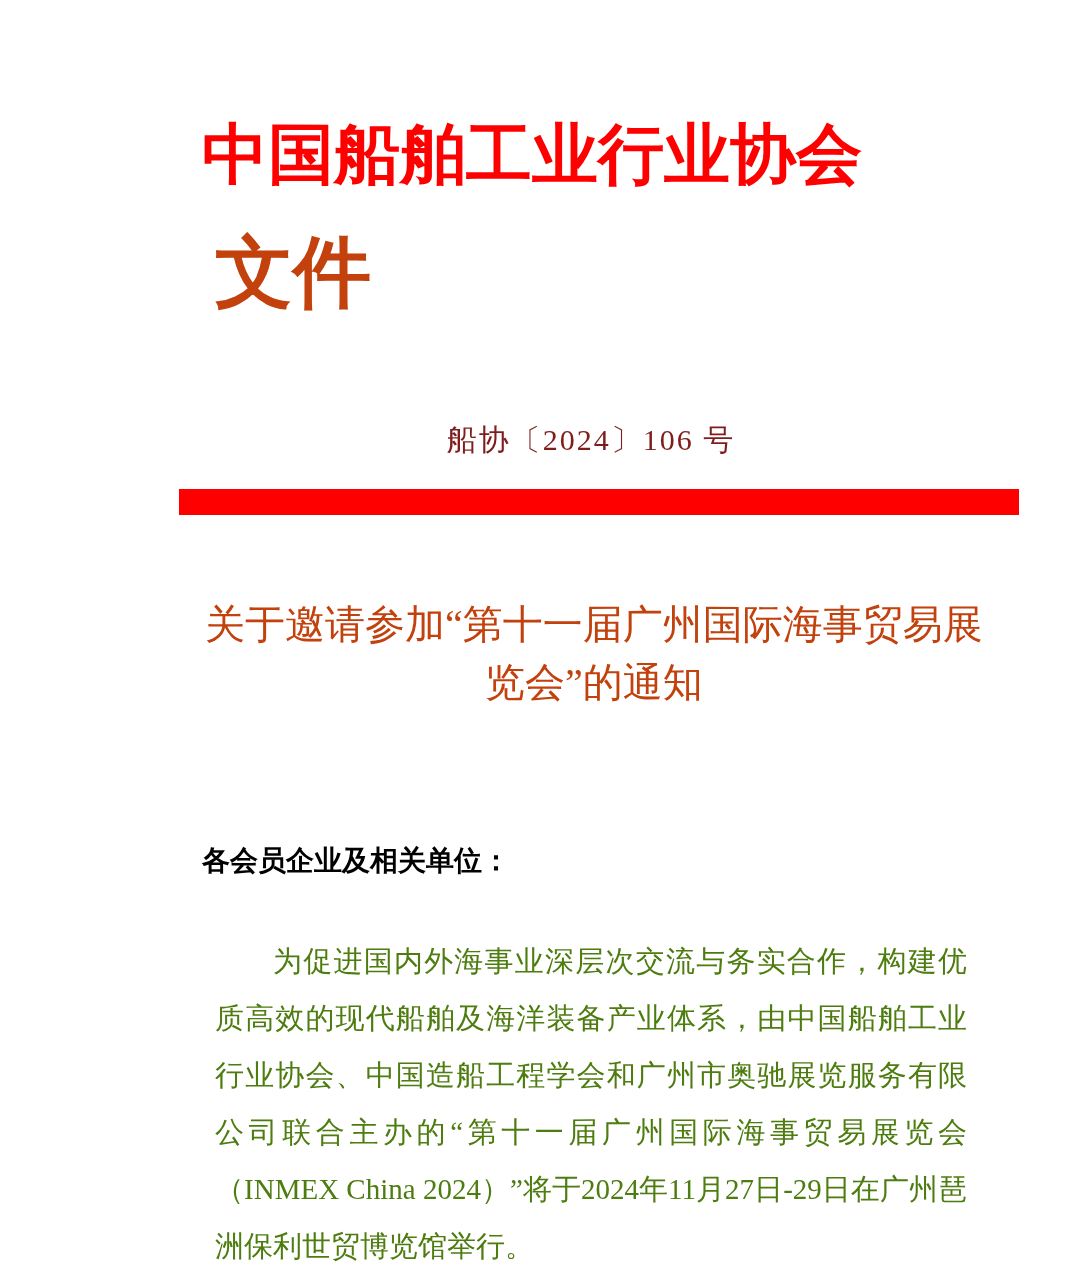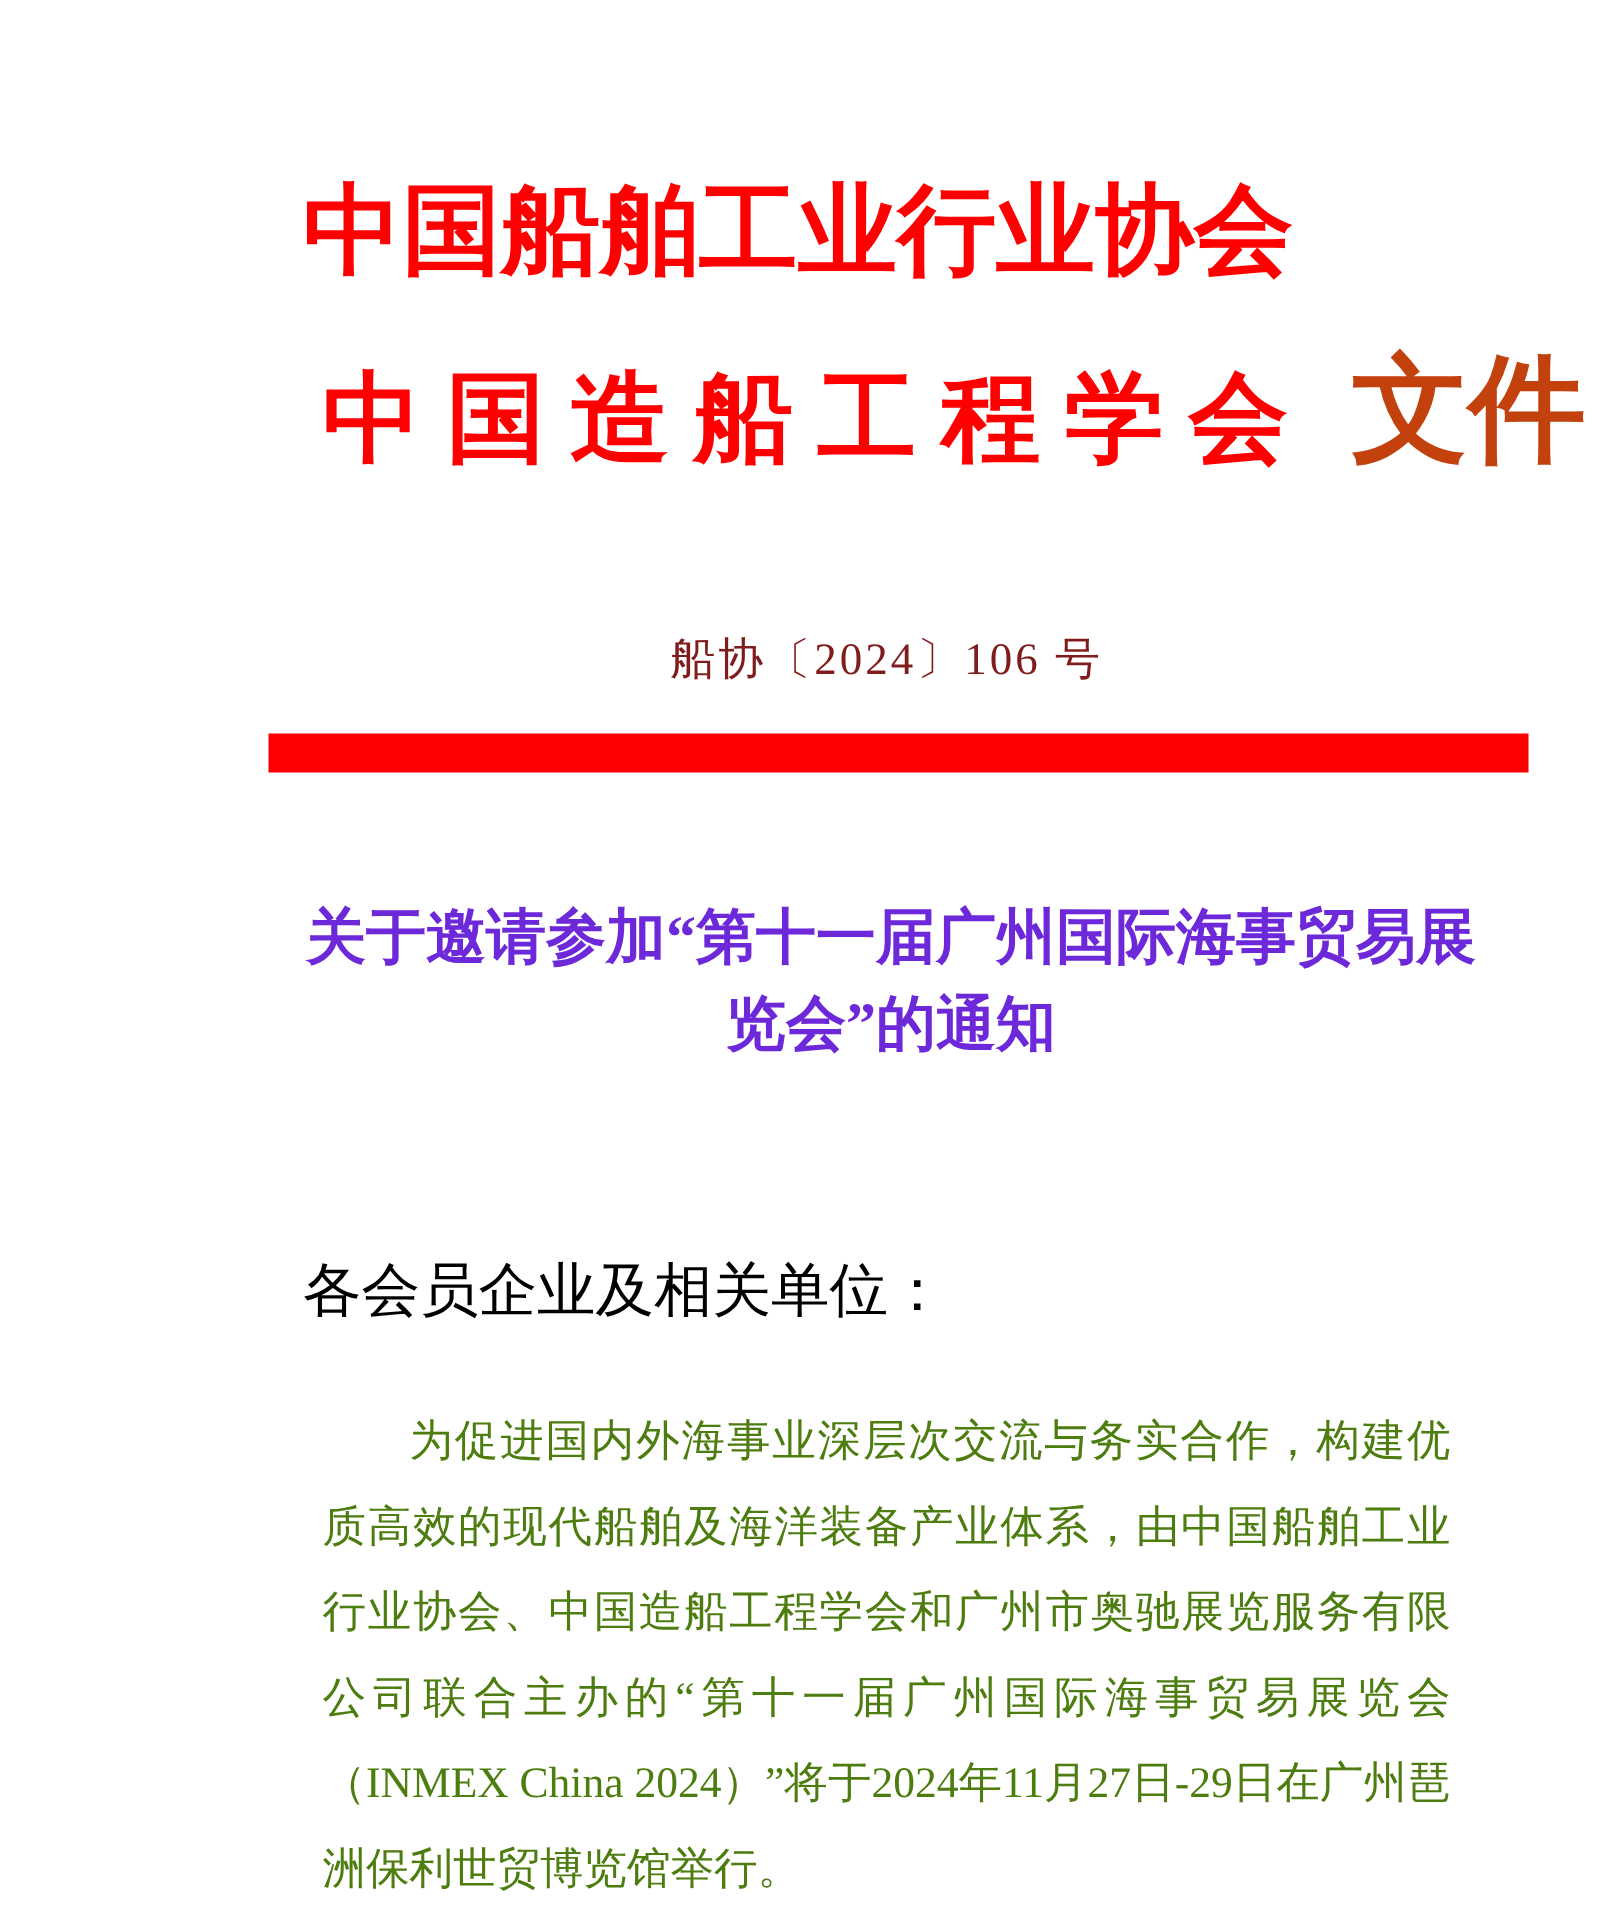--- a/index.html
+++ b/index.html
@@ -73,30 +73,30 @@
     height: 7px;
     background: #ff0000;
   }
   
   .doc-title {
     margin: 68px auto 0 auto;
     width: 810px;
     text-align: center;
     font-size: 40px;
     line-height: 58px;
-    font-weight: bold;
-    color: #6d28d9;
+    font-weight: normal;
+    color: #c2410c;
   }
   
   .salutation {
     margin-top: 104px;
     font-family: "Liberation Sans", "DejaVu Sans", sans-serif;
-    font-size: 39px;
+    font-size: 28px;
     line-height: 38px;
-    font-weight: normal;
+    font-weight: bold;
     color: #000000;
   }
   
   .body-text {
     margin-top: 14px;
   }
   .body-text p {
     font-size: 29px;
     line-height: 57px;
     text-align: justify;
@@ -107,21 +107,20 @@
 </style>
 </head>
 <body>
 
 <div class="page">
   <div class="content">
 
     <div class="org-line1">中国船舶工业行业协会</div>
 
     <div class="header-row2">
-      <div class="org-line2">中国造船工程学会</div>
       <div class="doc-type">文件</div>
     </div>
 
     <div class="doc-number">船协〔2024〕106 号</div>
 
     <div class="red-rule"></div>
 
     <div class="doc-title">关于邀请参加“第十一届广州国际海事贸易展览会”的通知</div>
 
     <div class="salutation">各会员企业及相关单位：</div>

